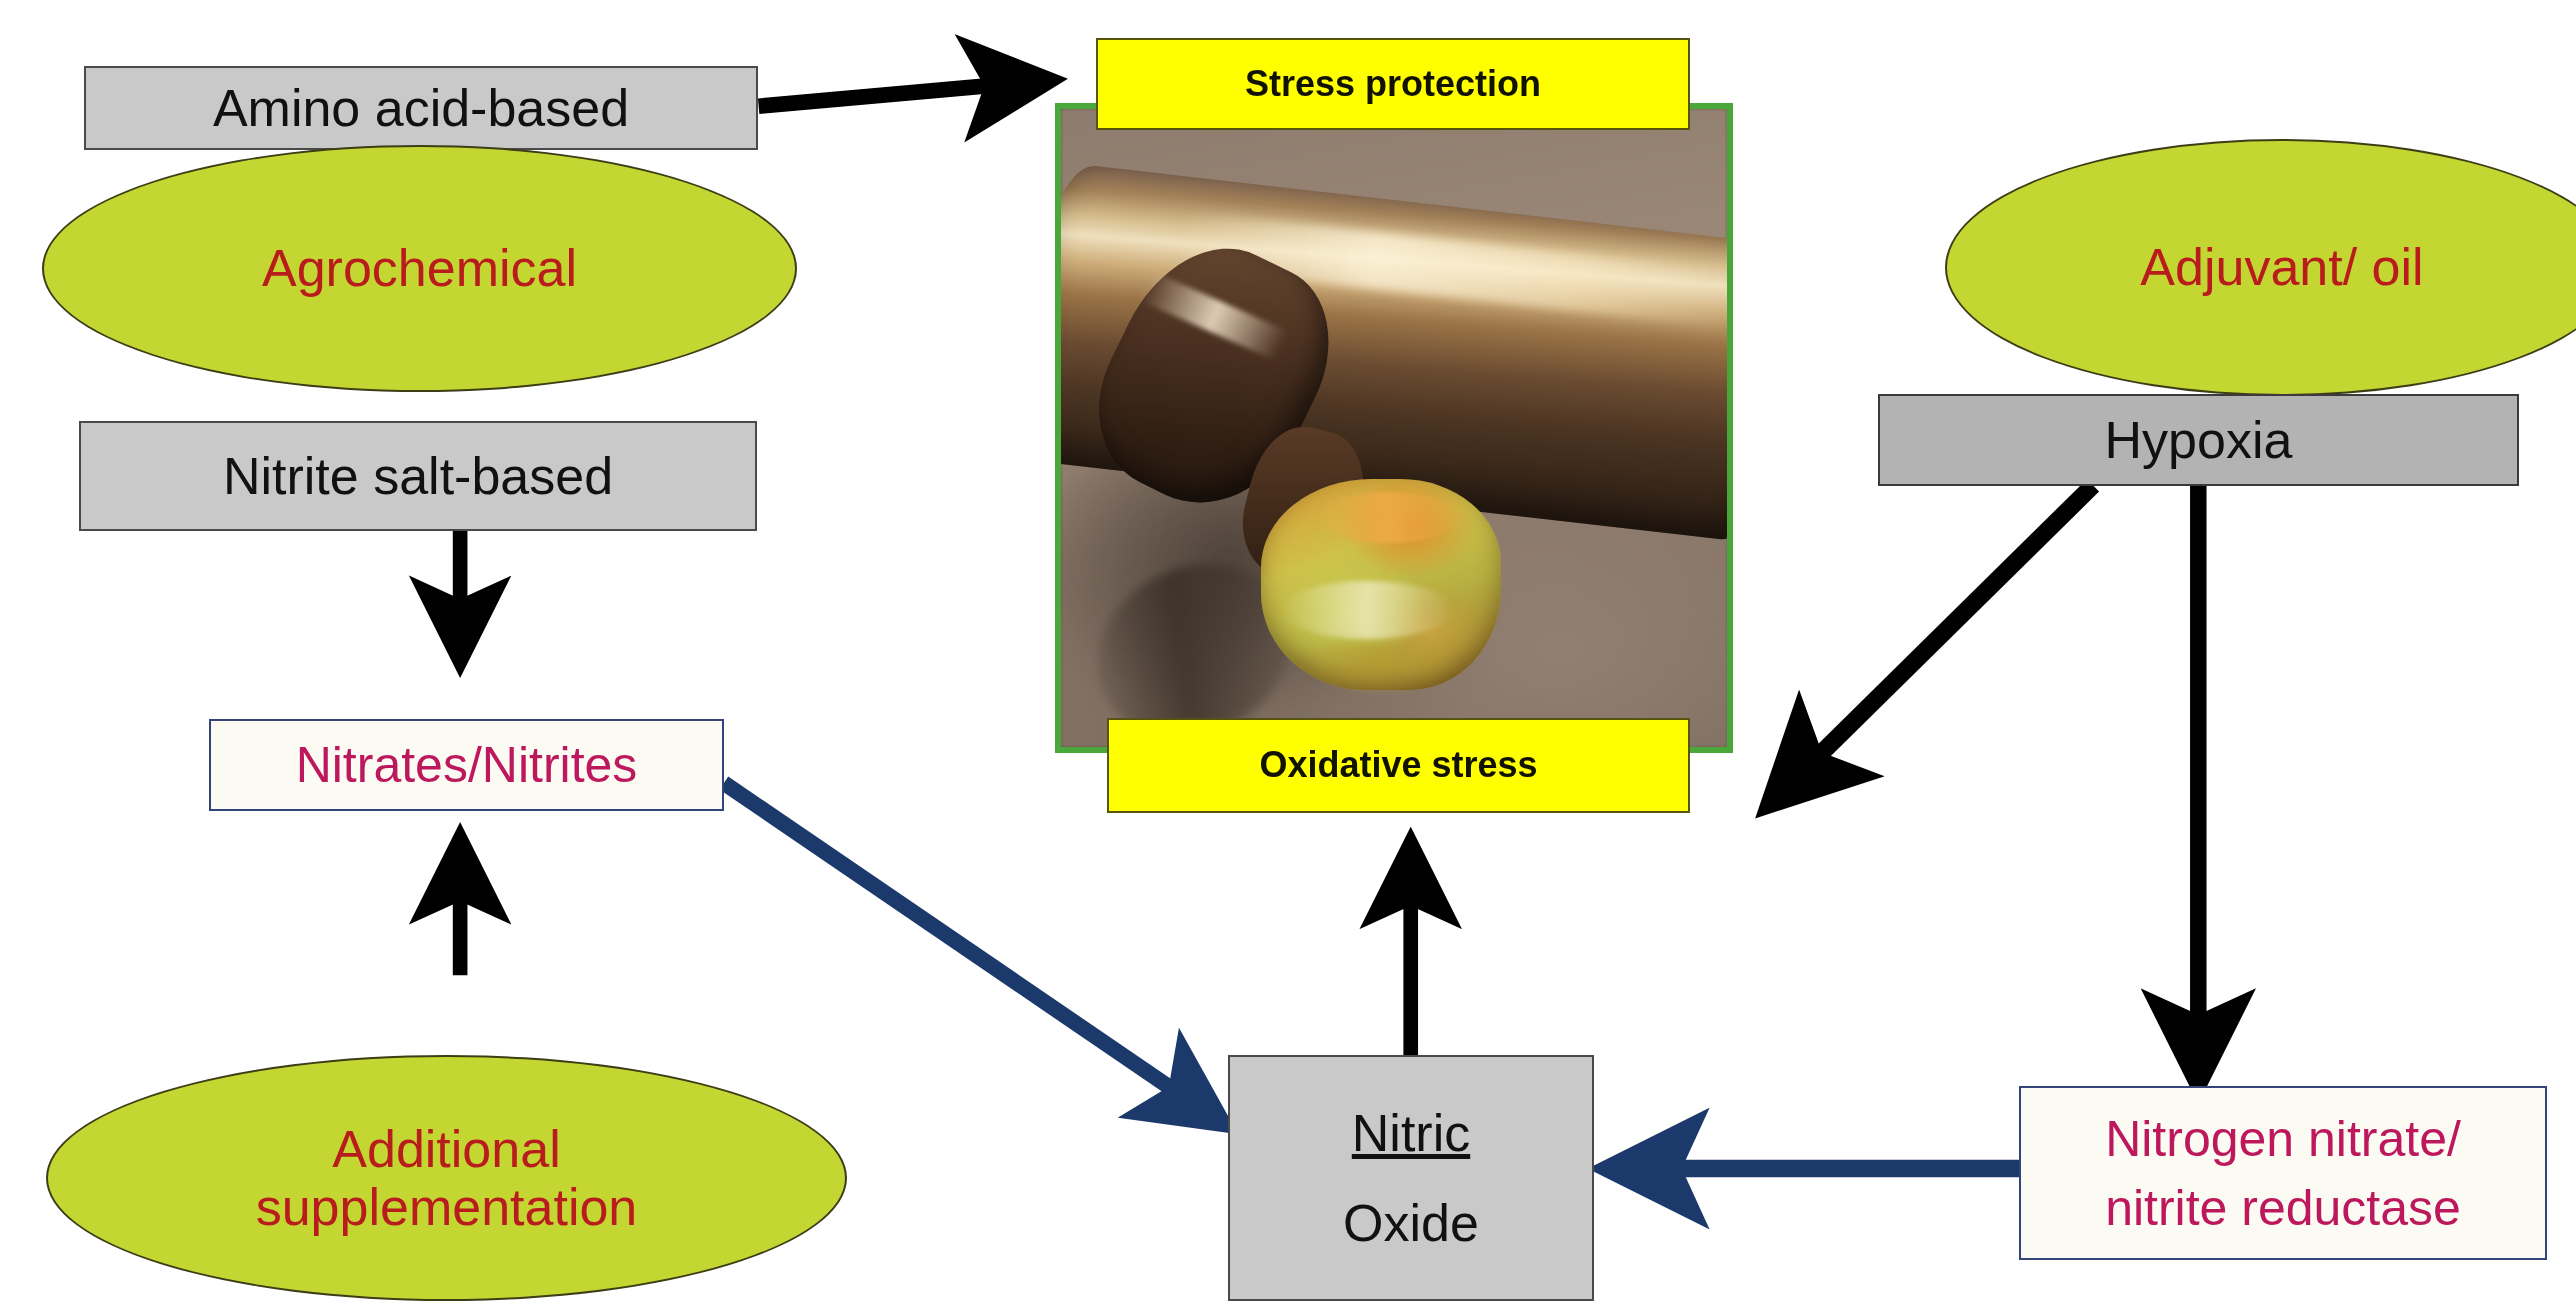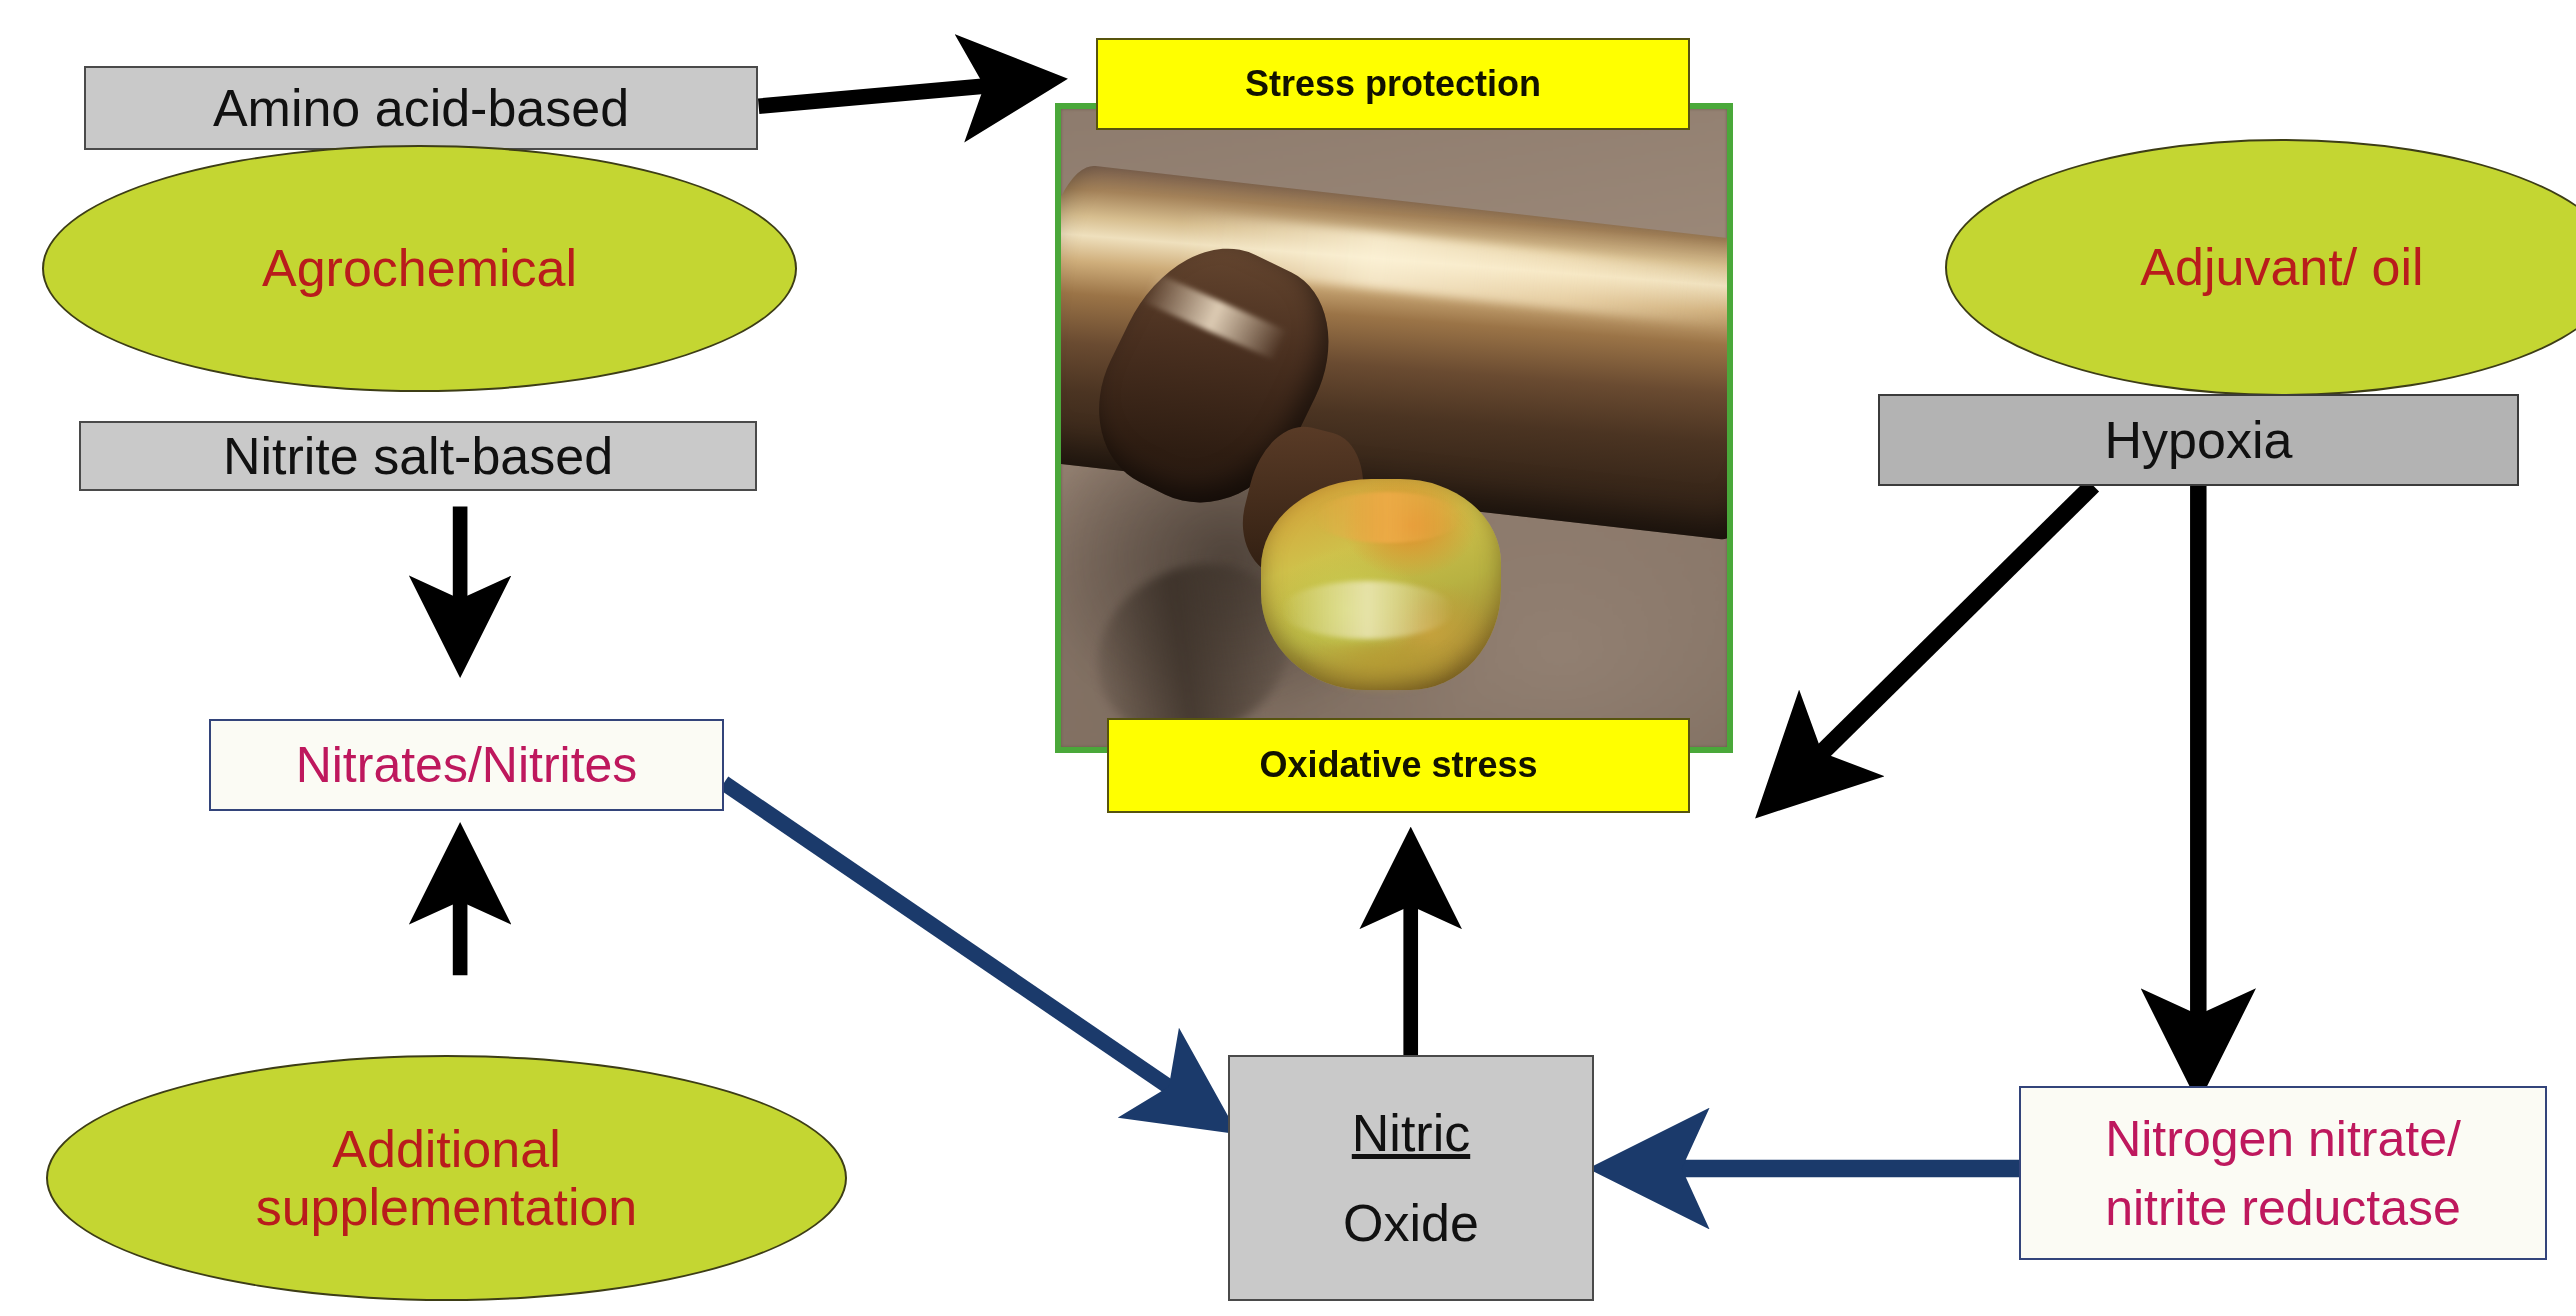--- a/index.html
+++ b/index.html
@@ -165,21 +165,21 @@
   </div>
 
   <div class="node gbox" style="left:84px;top:66px;width:674px;height:84px;">
     <span>Amino acid-based</span>
   </div>
 
   <div class="node ellipse" style="left:42px;top:145px;width:755px;height:247px;">
     <span>Agrochemical</span>
   </div>
 
-  <div class="node gbox" style="left:79px;top:421px;width:678px;height:70px;">
+  <div class="node gbox" style="left:79px;top:421px;width:678px;height:110px;">
     <span>Nitrite salt-based</span>
   </div>
 
   <div class="node bbox" style="left:209px;top:719px;width:515px;height:92px;">
     <span>Nitrates/Nitrites</span>
   </div>
 
 
   <div class="node ellipse" style="left:46px;top:1055px;width:801px;height:246px;flex-direction:column;">
     <span>Additional</span>

